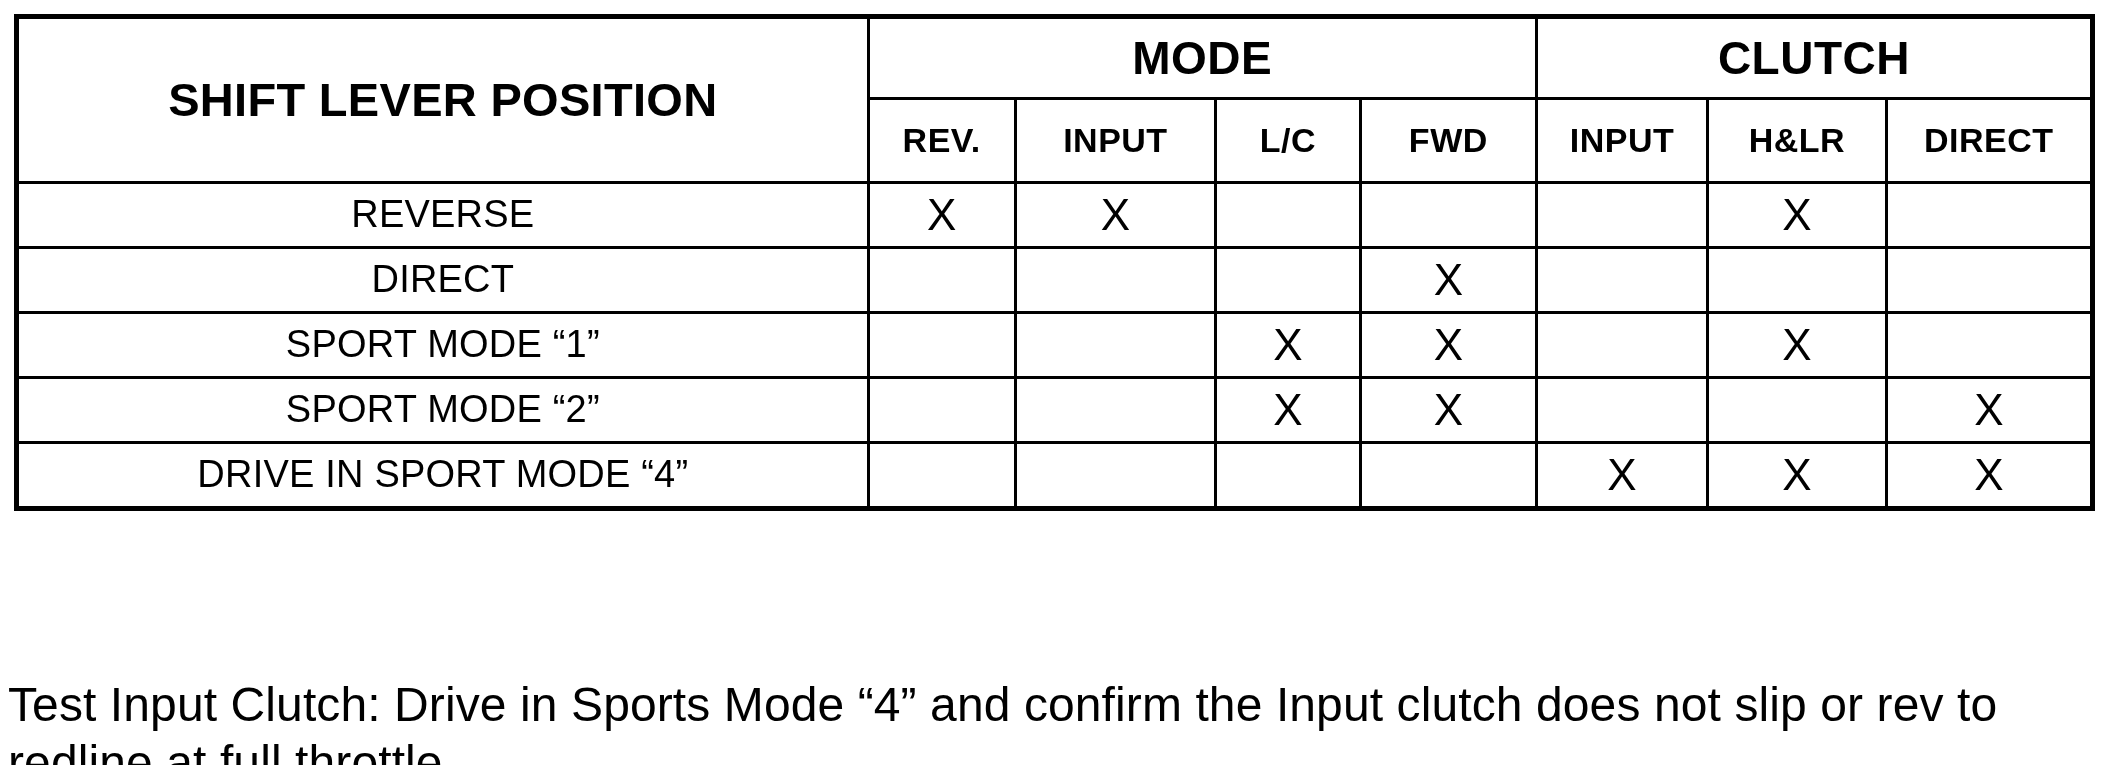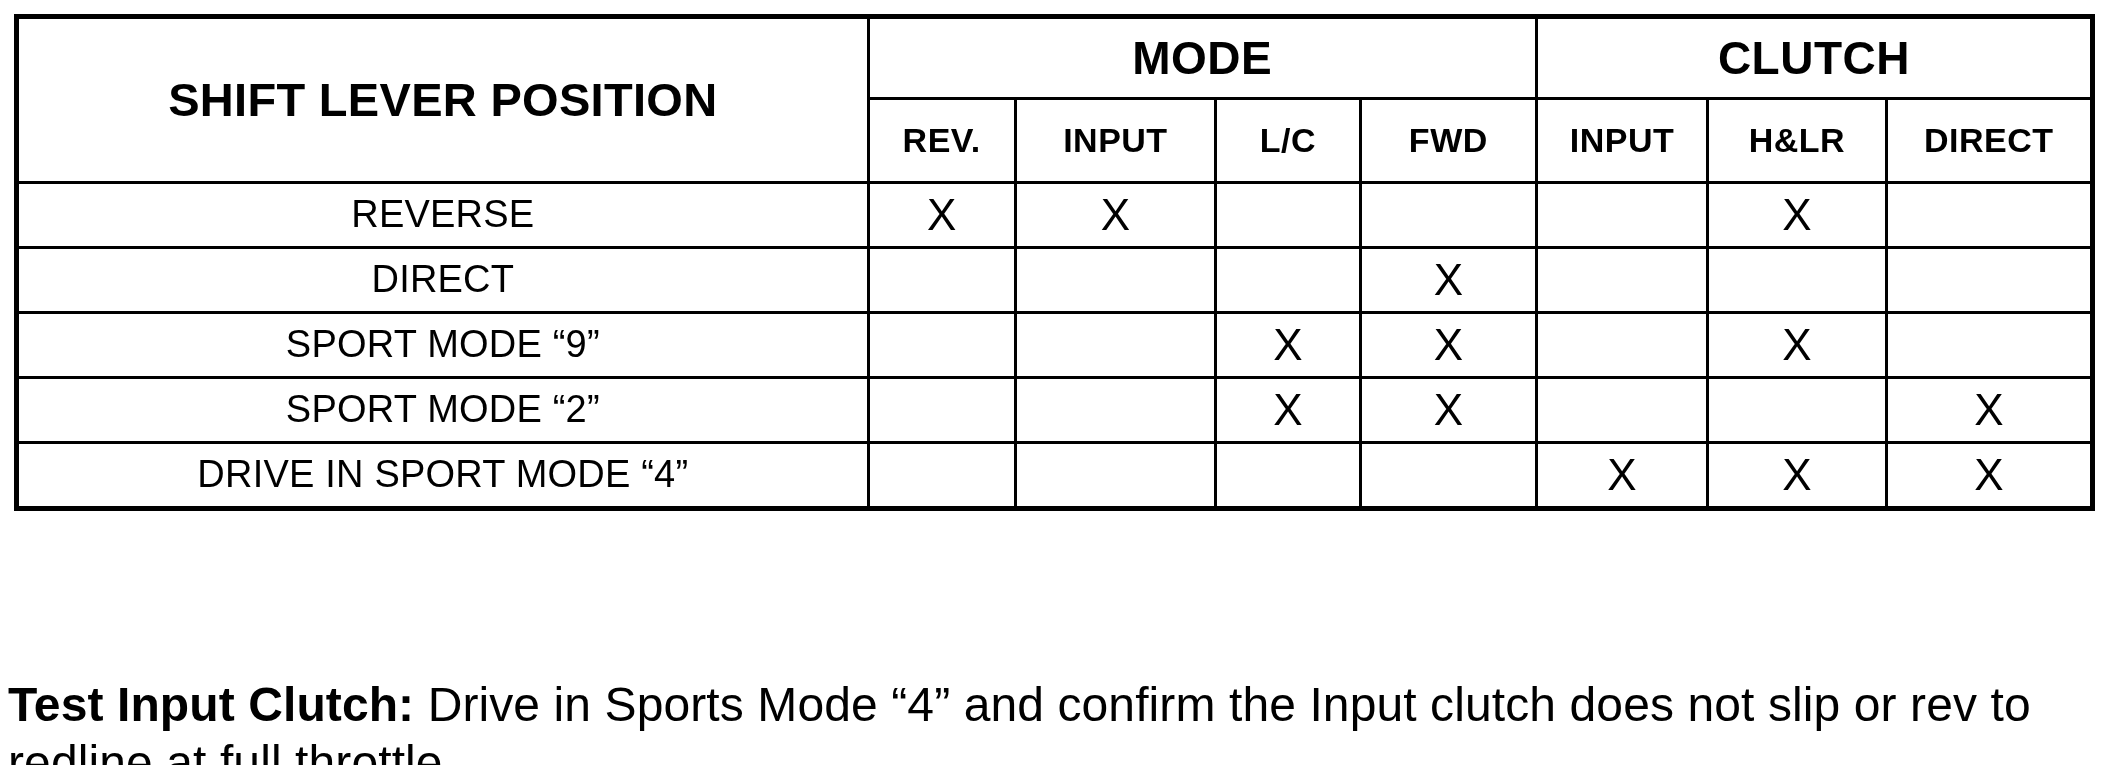--- a/index.html
+++ b/index.html
@@ -109,21 +109,21 @@
     left: 8px;
     top: 628px;
     width: 2095px;
     font-size: 48px;
     line-height: 1.20;
     color: #000;
     font-weight: normal;
     letter-spacing: 0.1px;
   }
   .note b {
-    font-weight: bold;
+    font-weight: normal;
     margin-top: 31px;
   }
 </style>
 </head>
 <body>
 
 <div class="page">
 
   <div class="table-wrap">
     <table class="spec">
@@ -168,21 +168,21 @@
             <td class="rowlabel">DIRECT</td>
             <td class="mark empty"></td>
             <td class="mark empty"></td>
             <td class="mark empty"></td>
             <td class="mark">X</td>
             <td class="mark empty"></td>
             <td class="mark empty"></td>
             <td class="mark empty"></td>
           </tr>
           <tr class="data-row">
-            <td class="rowlabel">SPORT MODE “9”</td>
+            <td class="rowlabel">SPORT MODE “1”</td>
             <td class="mark empty"></td>
             <td class="mark empty"></td>
             <td class="mark">X</td>
             <td class="mark">X</td>
             <td class="mark empty"></td>
             <td class="mark">X</td>
             <td class="mark empty"></td>
           </tr>
           <tr class="data-row">
             <td class="rowlabel">SPORT MODE “2”</td>

